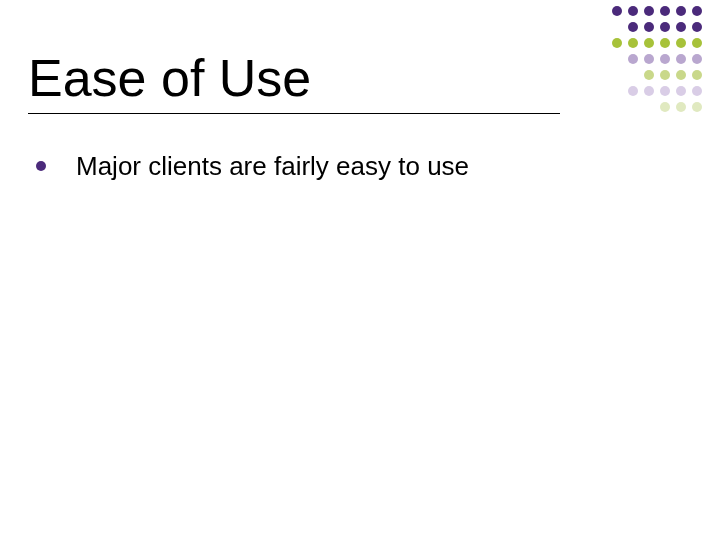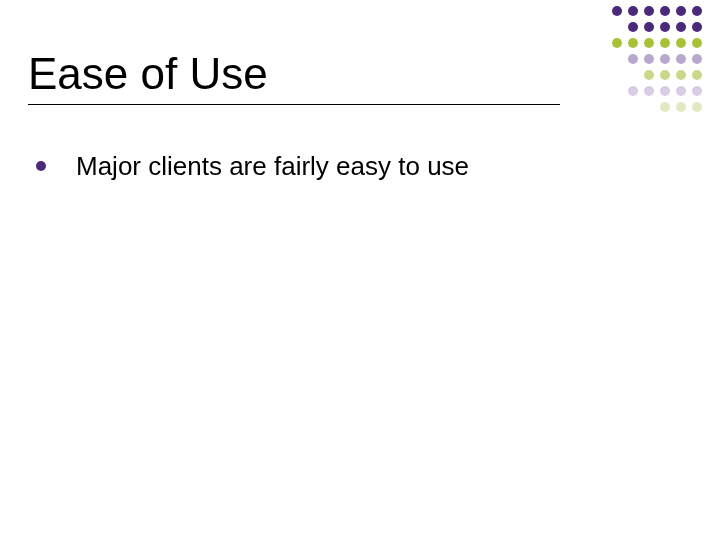--- a/index.html
+++ b/index.html
@@ -20,21 +20,21 @@
   }
   .title-wrap {
     position: absolute;
     left: 28px;
     top: 50px;
     right: 160px;
     border-bottom: 1px solid #000;
     padding-bottom: 6px;
   }
   .title {
-    font-size: 44px;
+    font-size: 52px;
     line-height: 1.1;
     color: #000;
     margin: 0;
     font-weight: 400;
   }
   .bullets {
     position: absolute;
     left: 36px;
     top: 150px;
     right: 76px;

